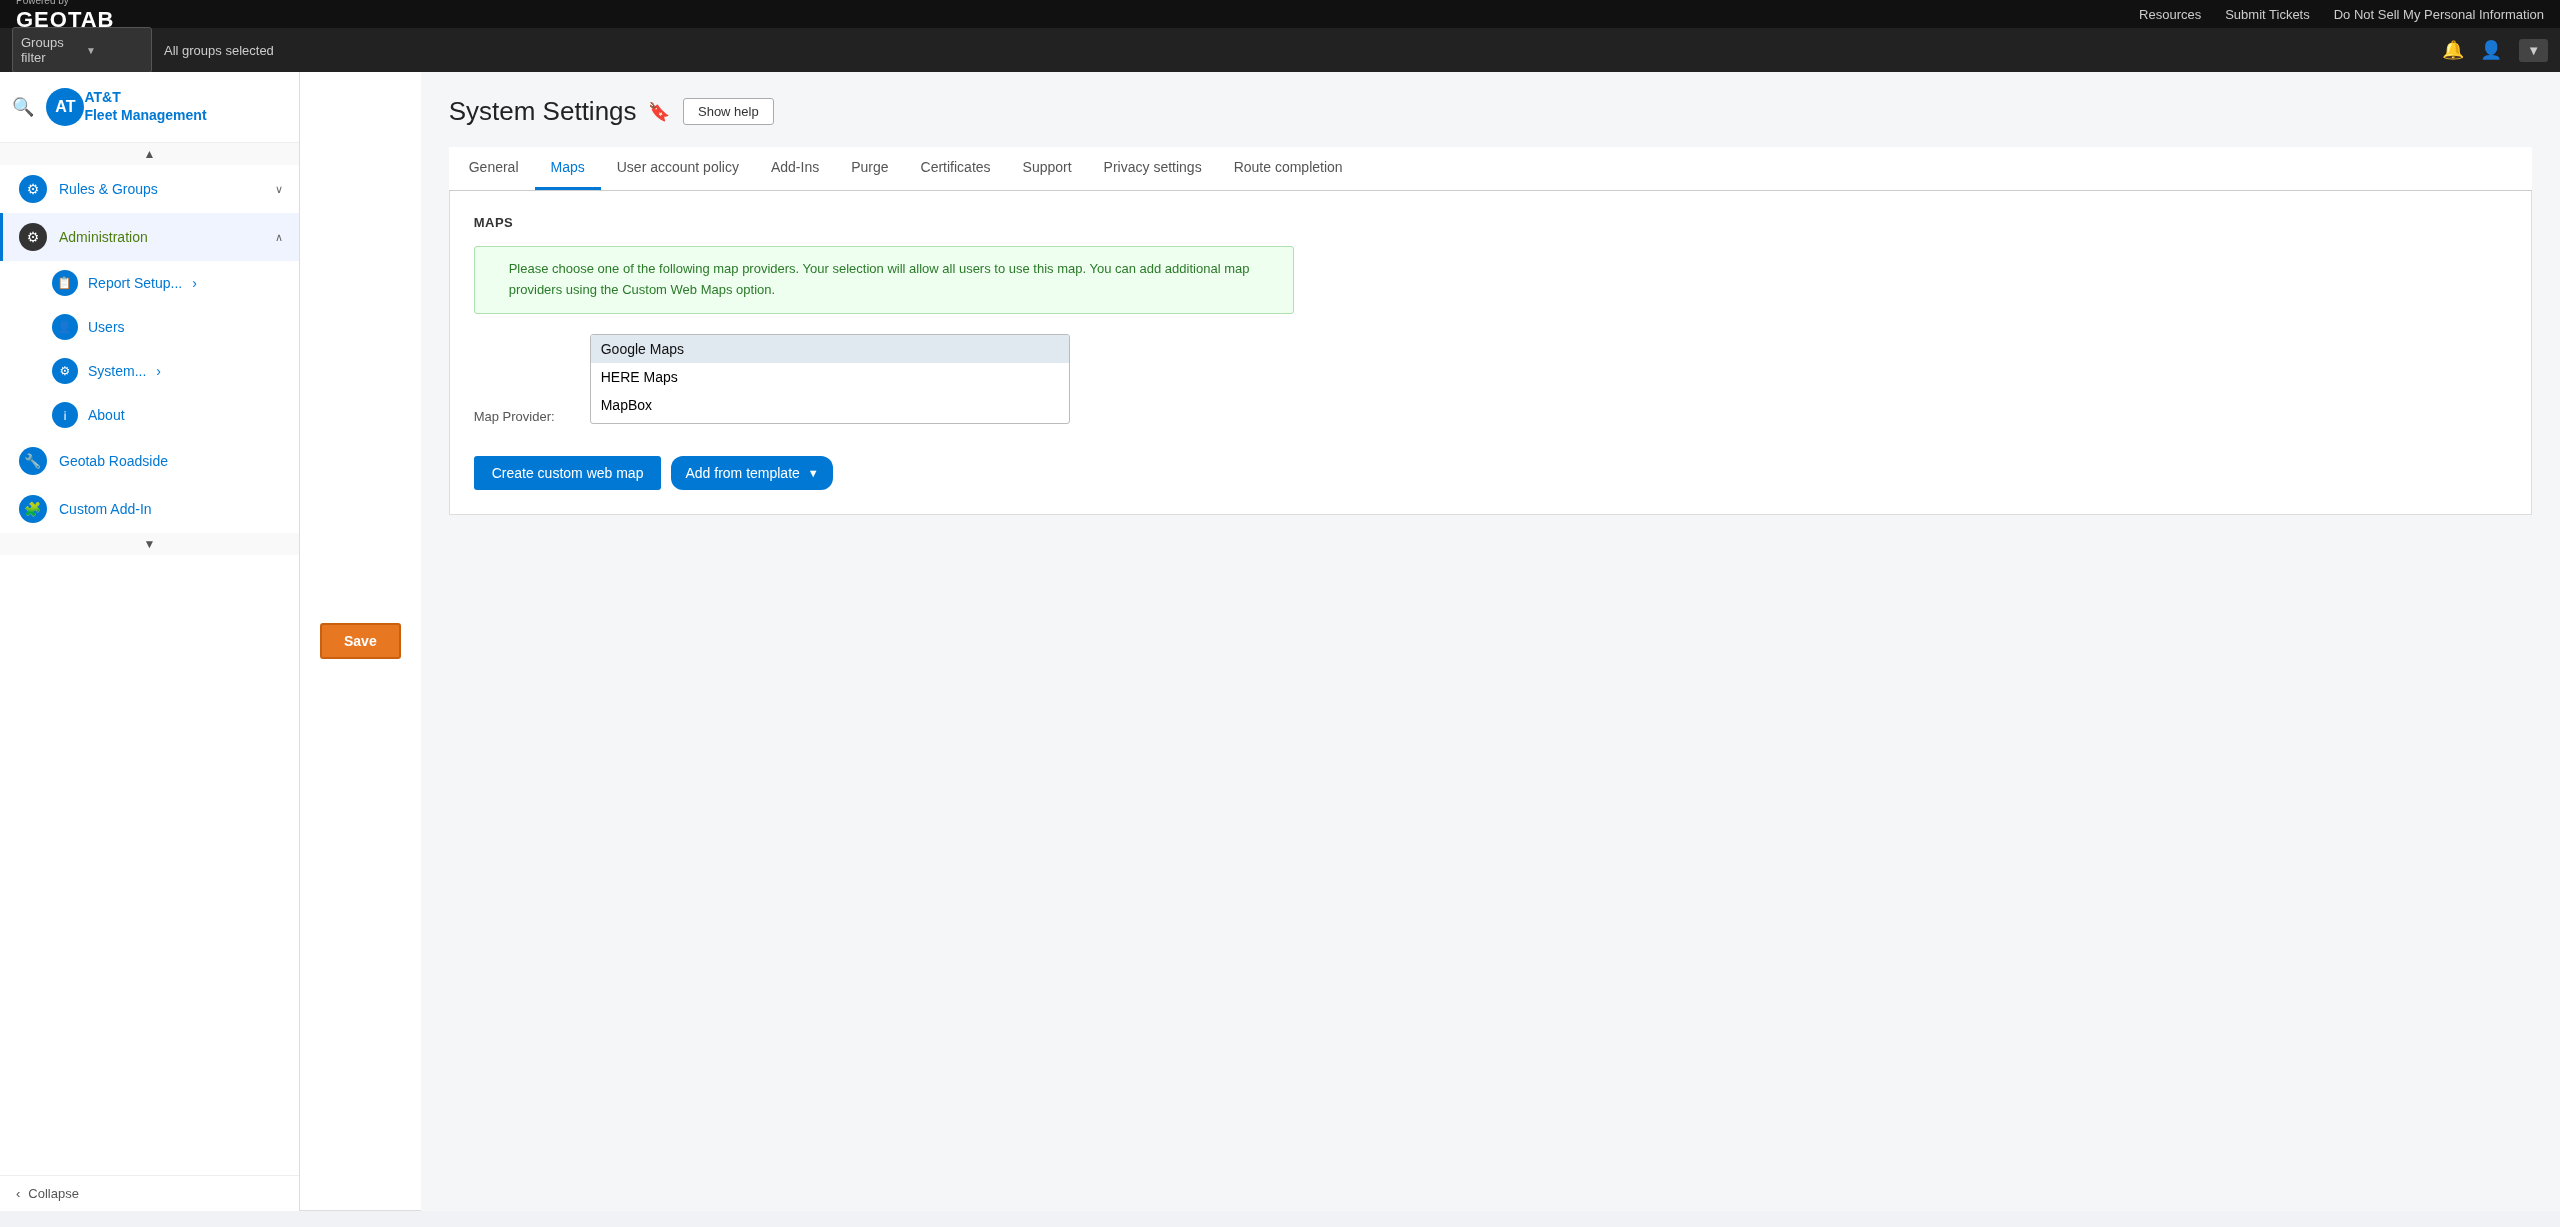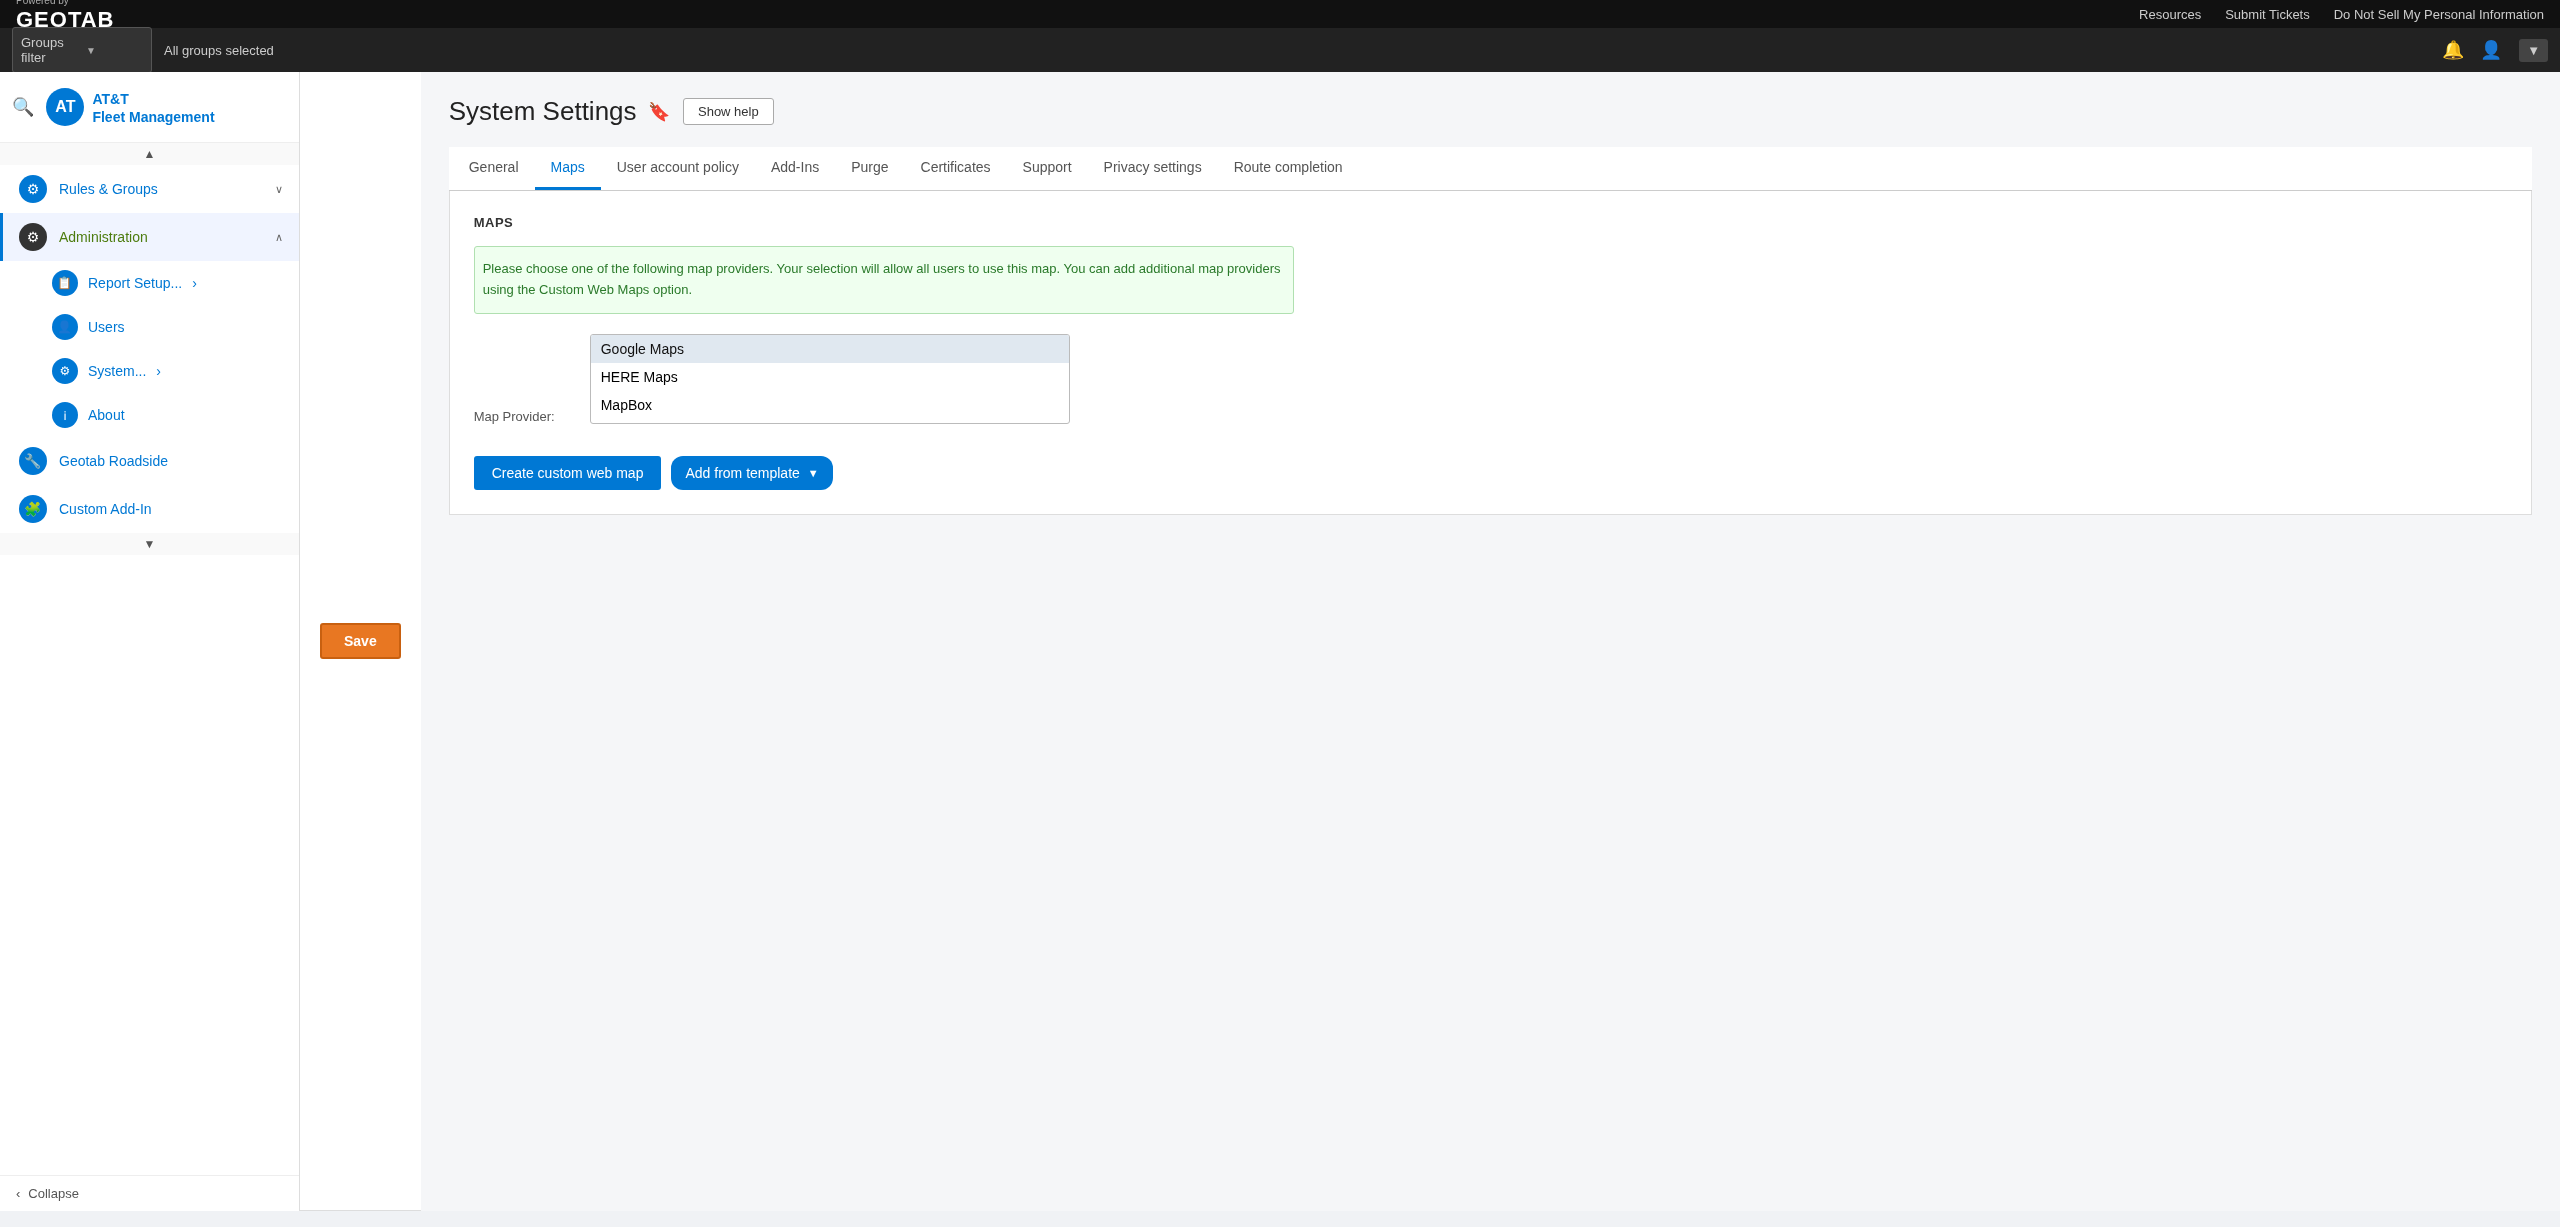--- a/index.html
+++ b/index.html
@@ -121,22 +121,22 @@
     }
     .search-icon-btn {
       color: #555;
       font-size: 18px;
       cursor: pointer;
       background: none;
       border: none;
     }
     .brand-logo {
       display: flex;
-      align-items: flex-end;
-      gap: 8px;
+      align-items: flex-start;
+      gap: 0;
     }
     .brand-logo .logo-circle {
       width: 38px;
       height: 38px;
       border-radius: 50%;
       background: #0078d4;
       display: flex;
       align-items: center;
       justify-content: center;
       color: white;
@@ -318,21 +318,21 @@
       font-size: 13px;
       font-weight: 700;
       color: #333;
       letter-spacing: 0.5px;
       margin-bottom: 16px;
     }
     .info-box {
       background: #efffef;
       border: 1px solid #b0e0b0;
       border-radius: 3px;
-      padding: 12px 8px;
+      padding: 12px 34px;
       color: #2a7a2a;
       font-size: 13px;
       line-height: 1.6;
       margin-bottom: 20px;
       max-width: 820px;
     }
     .map-provider-row {
       display: flex;
       align-items: flex-end;
       gap: 16px;

